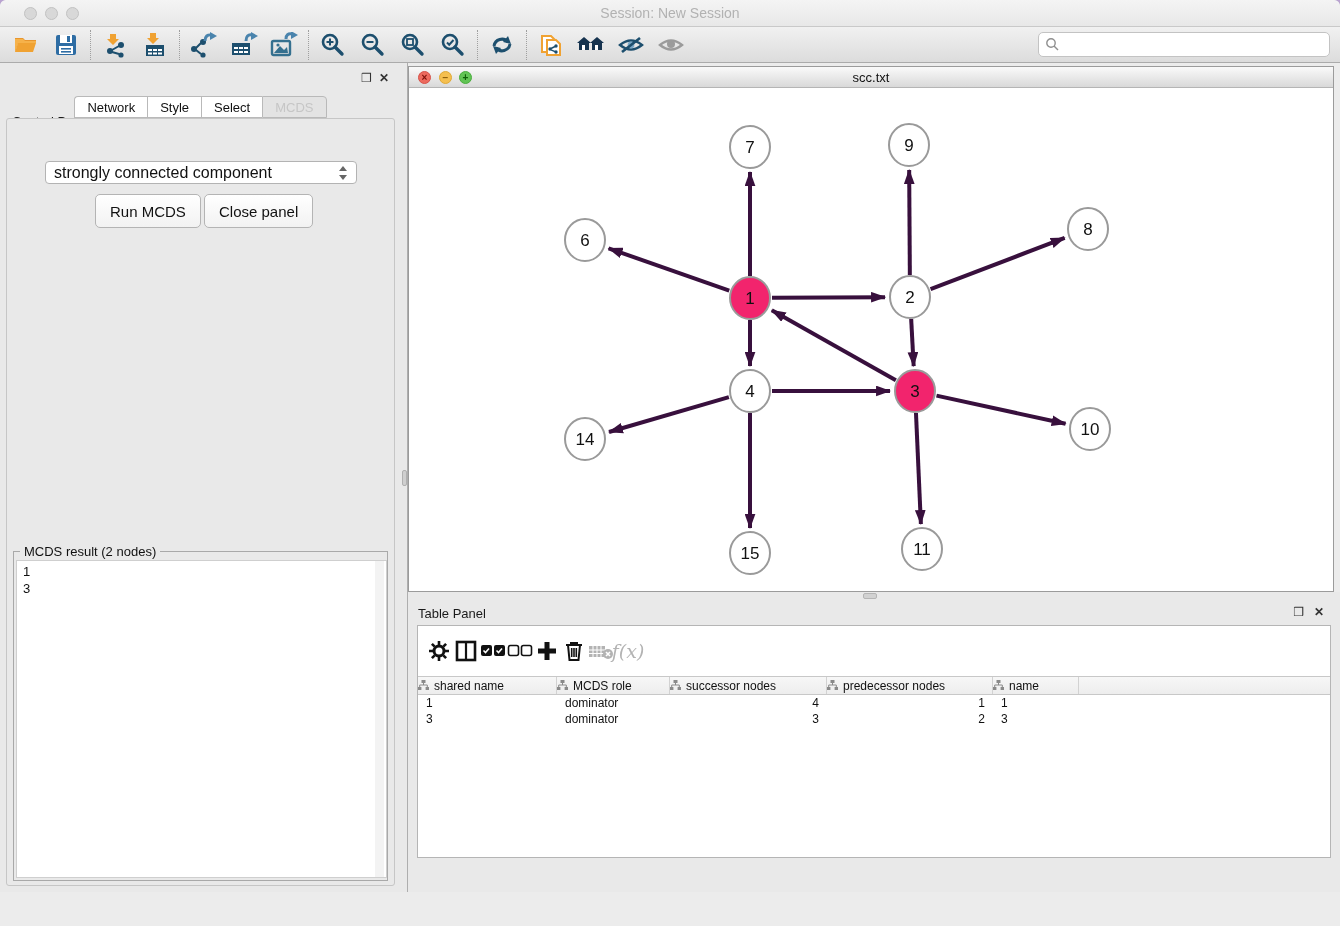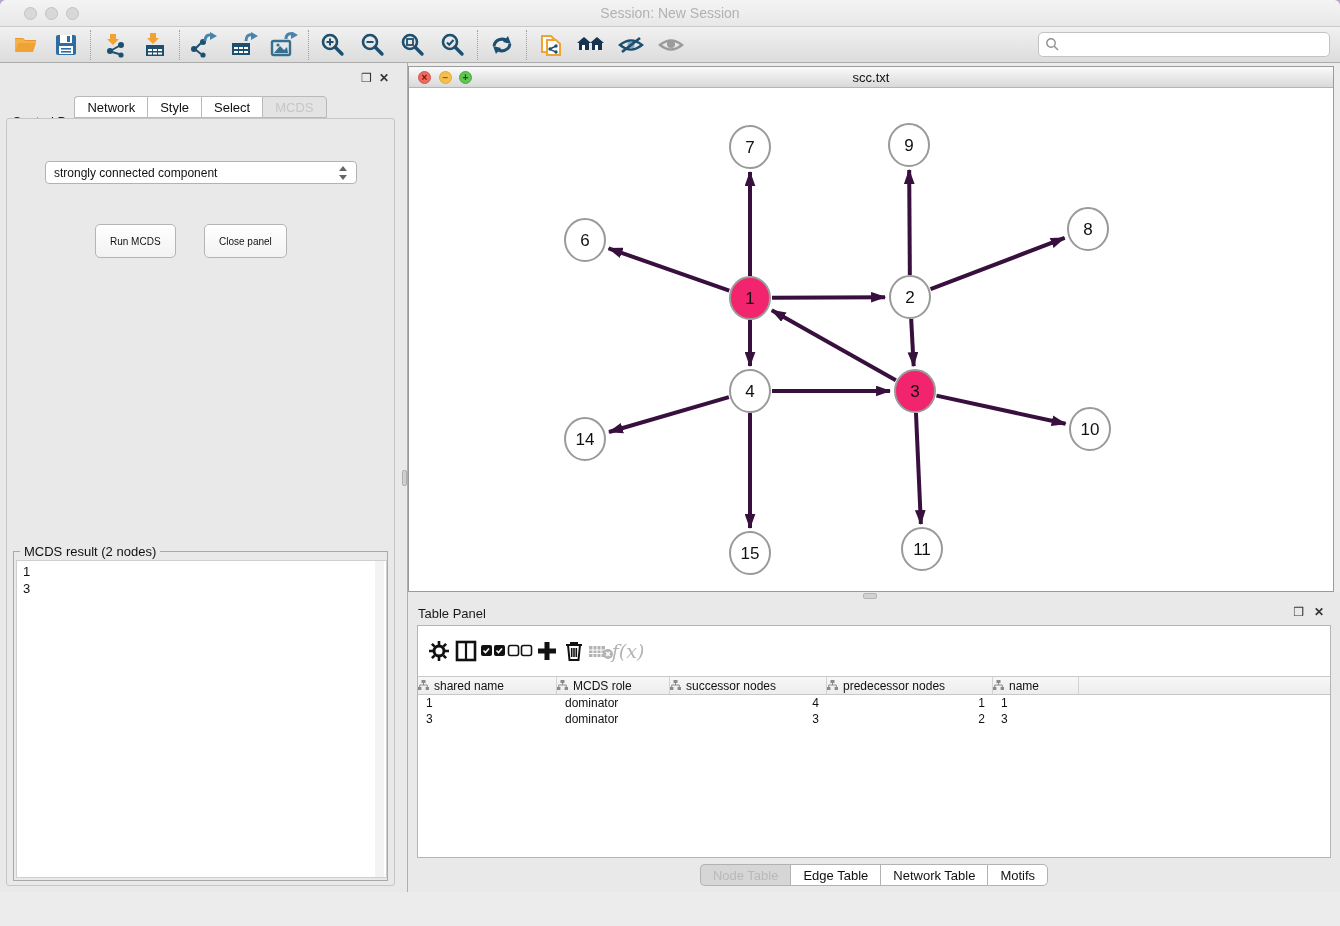--- a/index.html
+++ b/index.html
@@ -27,24 +27,24 @@
   #cp-title { position:absolute; left:12px; top:9px; font-size:13px; color:#1a1a1a;margin-top:42px; }
   .panel-ctl { position:absolute; top:9px; font-size:12px; color:#333; line-height:12px; }
   #cp-tabs { position:absolute; left:0; top:33px; width:100%; height:22px; display:flex; justify-content:center; }
   .cp-tab { height:22px; padding:3px 12px; font-size:13px; background:#fff; border:1px solid #b9b9b9; border-right:none; color:#111; }
   .cp-tab:first-child { border-radius:4px 0 0 0; }
   .cp-tab:last-child { border-right:1px solid #b9b9b9; border-radius:0 4px 0 0; }
   .cp-tab.disabled-active { background:#e3e3e3; color:#c6c6c6; }
   #cp-body { position:absolute; left:6px; top:55px; width:389px; height:768px; border:1px solid #c6c6c6; border-radius:3px; background:#e9e9e9; }
   #opt-label { position:absolute; left:0; width:100%; top:20px; text-align:center; font-size:13px; color:#111; }
   #opt-select { position:absolute; left:38px; top:42px; width:312px; height:23px; background:#fff; border:1px solid #b3b3b3;
-    border-radius:4px; font-size:12px; color:#111; display:flex; align-items:center; padding:0 8px; }
+    border-radius:4px; font-size:16px; color:#111; display:flex; align-items:center; padding:0 8px; }
   #opt-select .spin { margin-left:auto; }
   .btn { position:absolute; top:75px; height:23px; background:linear-gradient(#ffffff,#f2f2f2); border:1px solid #b4b4b4;
-    border-radius:5px; font-size:10px; color:#111; display:flex; align-items:center; justify-content:center; padding:16px 14px;margin-top:30px; }
+    border-radius:5px; font-size:15px; color:#111; display:flex; align-items:center; justify-content:center; padding:16px 14px; }
   #run-btn { left:88px; }
   #close-btn { left:197px; }
   #mcds-box { position:absolute; left:6px; top:432px; width:375px; height:330px; border:1px solid #a9a9a9; background:#e9e9e9; }
   #mcds-legend { position:absolute; left:6px; top:-8px; background:#e9e9e9; padding:0 4px; font-size:13px; color:#111; }
   #mcds-text { position:absolute; left:2px; top:8px; width:371px; height:318px; background:#fff; border:1px solid #cfcfcf;
     font-size:13px; color:#111; padding:2px 6px; white-space:pre; line-height:17px; }
   #mcds-scroll { position:absolute; right:3px; top:9px; width:9px; height:316px; background:#f3f3f3; }
 
   
   #v-splitter { position:absolute; left:401px; top:63px; width:7px; height:829px; background:#e9e9e9; border-right:1px solid #aeaeae; }
@@ -497,22 +497,16 @@
             <div class="tr">
               <div class="td a-l" style="width: 139px;">3</div>
               <div class="td a-l" style="width: 113px;">dominator</div>
               <div class="td a-r" style="width: 157px;">3</div>
               <div class="td a-r" style="width: 166px;">2</div>
               <div class="td a-l" style="width: 86px;">3</div>
             </div>
           </div>
       </div>
     </div>
-    <div id="tp-tabs">
-      <div class="tp-tab disabled-active">Node Table</div>
-      <div class="tp-tab">Edge Table</div>
-      <div class="tp-tab">Network Table</div>
-      <div class="tp-tab">Motifs</div>
-    </div>
   </div>
 
 
 </div>
 
 </body></html>

